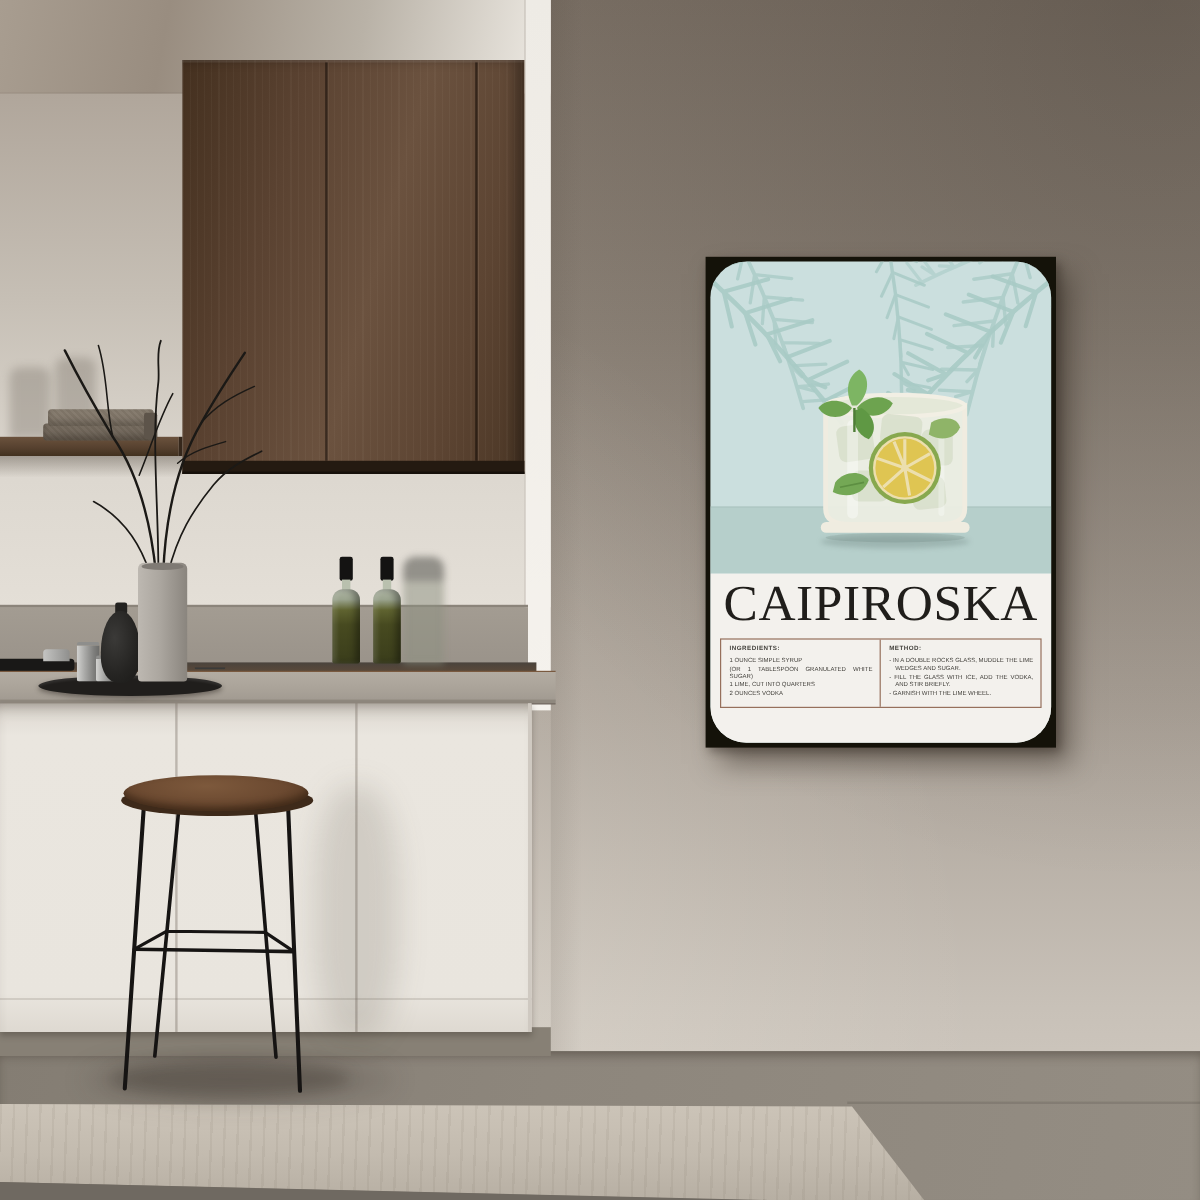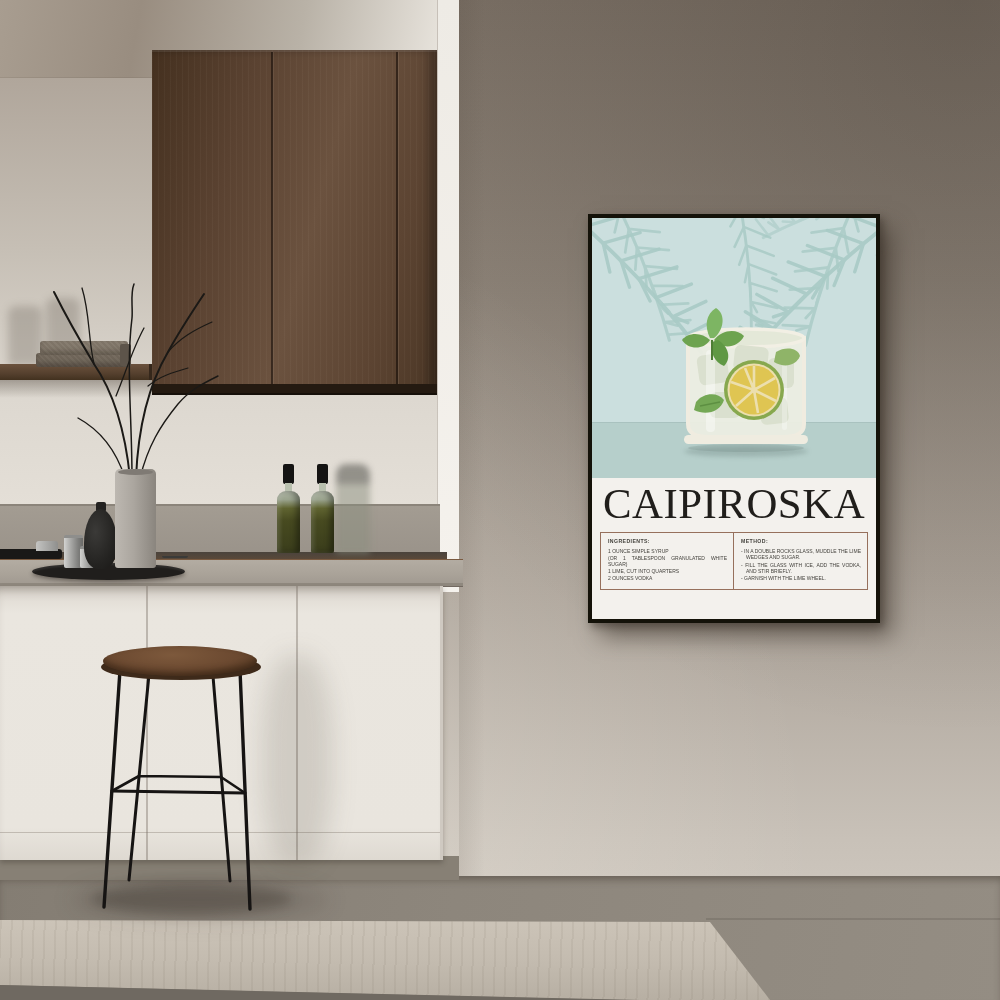--- a/index.html
+++ b/index.html
@@ -125,21 +125,21 @@
   .stool-shadow-floor{left:92px;top:884px;width:200px;height:30px;border-radius:50%;
     background:rgba(35,28,22,0.28);filter:blur(6px);}
   .seat-under{left:101px;top:654px;width:160px;height:26px;border-radius:50%;background:#3e2a1a;}
   .seat{left:103px;top:646px;width:154px;height:30px;border-radius:50%;
     background:radial-gradient(ellipse at 45% 30%,#7d593c,#6b4930 55%,#50351f 90%);
     box-shadow:inset 0 -4px 6px rgba(30,18,8,0.40);}
 
   
   .frame{left:588px;top:214px;width:292px;height:409px;background:#141209;padding:4px;
     box-shadow:12px 14px 22px rgba(55,45,36,0.55), 3px 4px 8px rgba(45,36,28,0.45);}
-  .poster{position:relative;width:100%;height:100%;background:#cbdfde;overflow:hidden;}
+  .poster{position:relative;width:100%;height:100%;background:#cbdfde;overflow:hidden;border-radius:30px;}
   .table-band{left:0;top:204px;width:284px;height:56px;background:#b6cfcb;
     border-top:1px solid rgba(60,90,85,0.10);}
   .panel{left:0;top:260px;width:284px;height:141px;background:#f3f1ed;}
   .glass-shadow{left:92px;top:228px;width:124px;height:11px;border-radius:50%;
     background:rgba(95,115,110,0.28);filter:blur(2px);}
   .poster-title{left:0;top:264px;width:284px;height:44px;text-align:center;
     font-family:"Liberation Serif",serif;font-size:42px;line-height:44px;font-weight:400;
     letter-spacing:0.5px;color:#201e1b;transform:scaleX(1.02);}
   .recipe-box{left:8px;top:314px;width:268px;height:58px;border:1px solid #96705c;
     display:flex;color:#44423d;}

